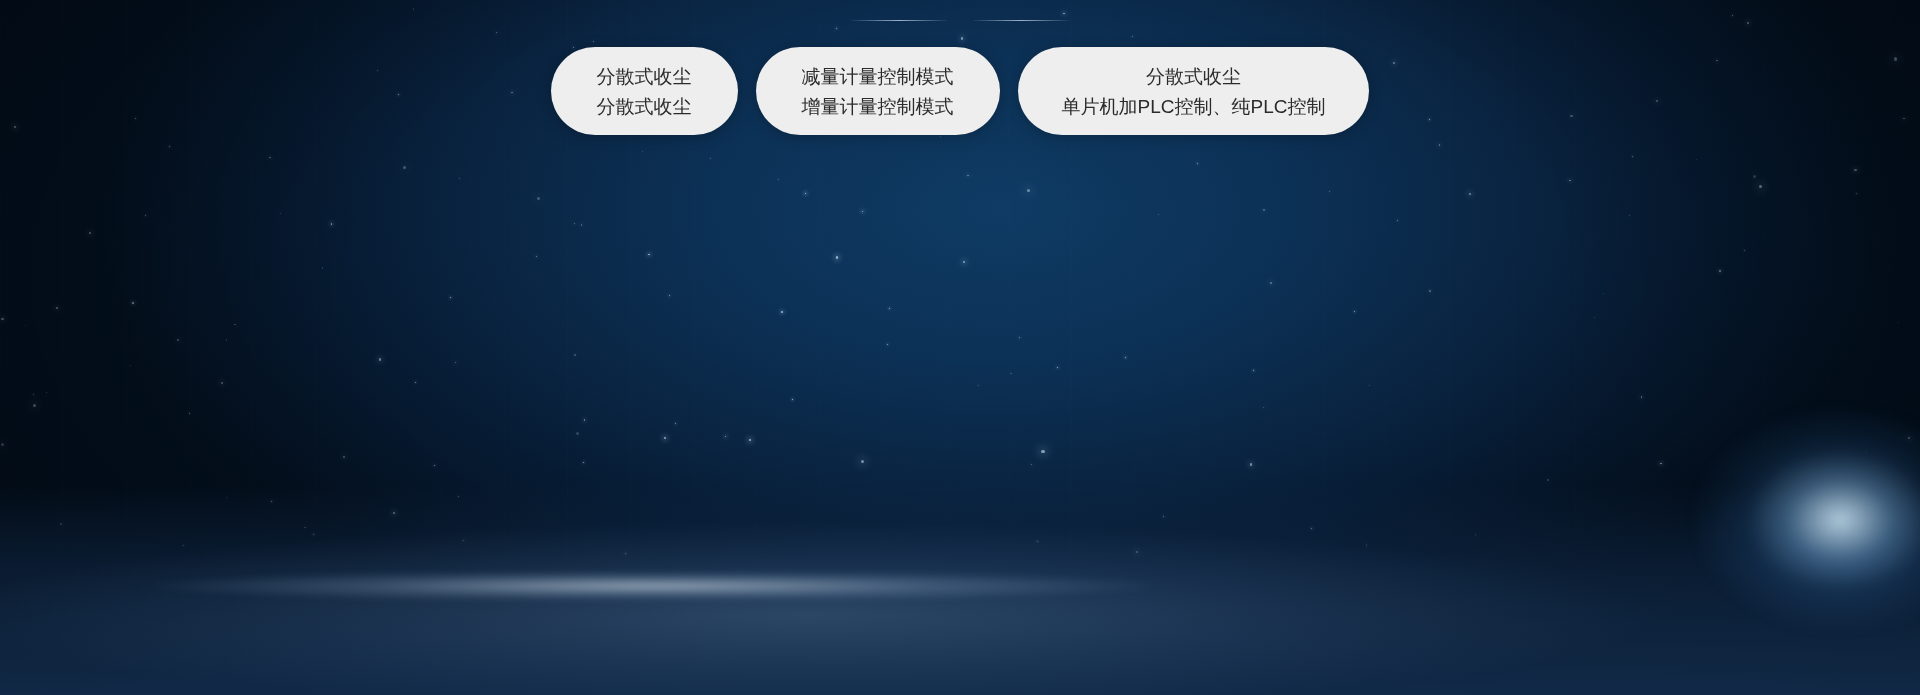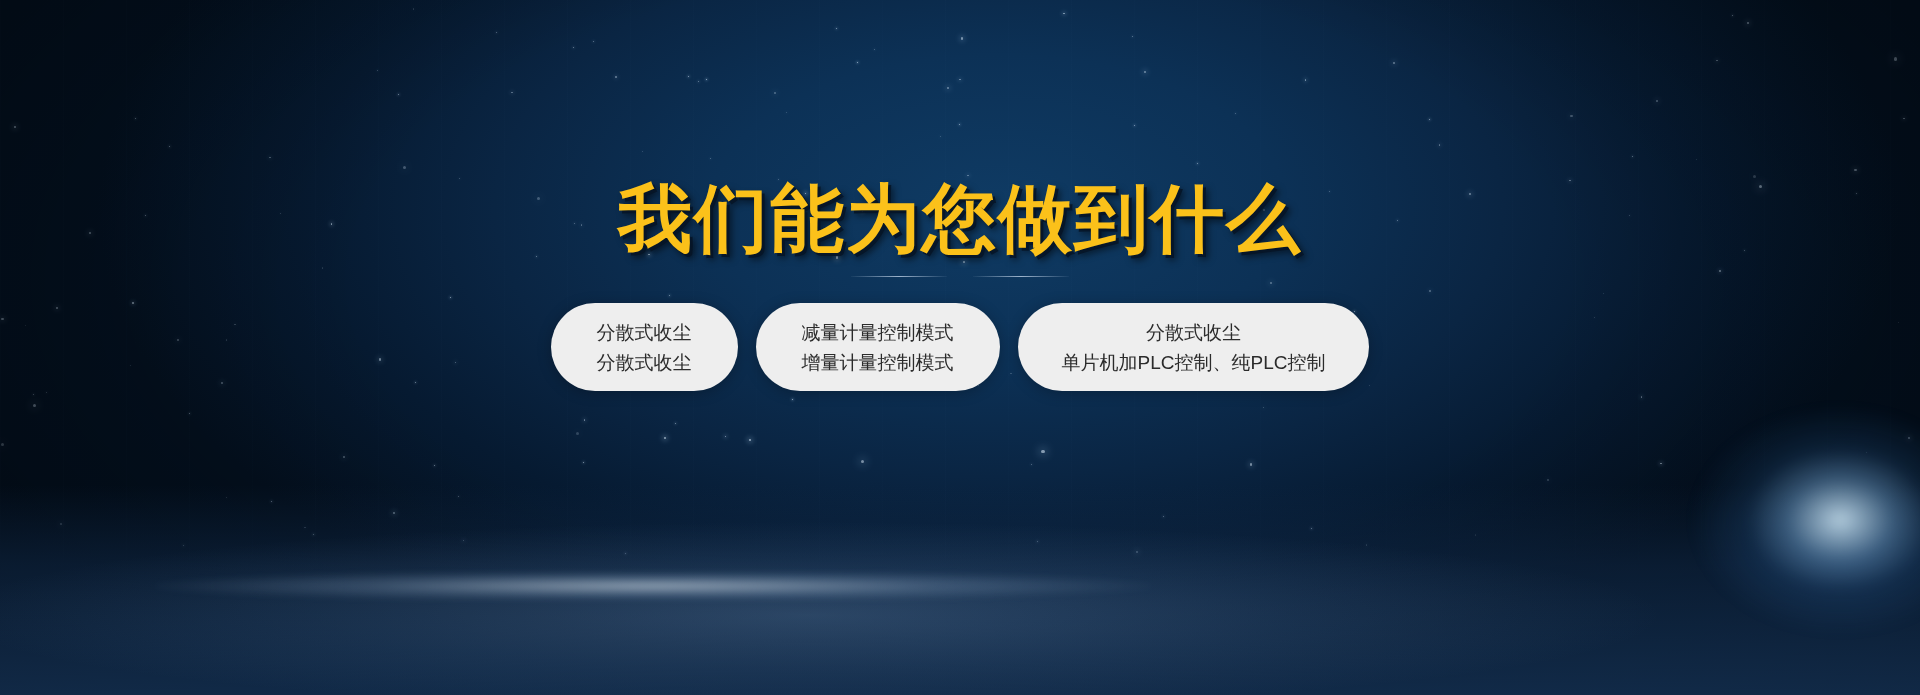--- a/index.html
+++ b/index.html
@@ -321,21 +321,20 @@
   <div class="wave-wrap">
     <div class="wave-haze"></div>
 
     <div class="mesh2"></div>
     <div class="wave-sheen"></div>
   </div>
   <div class="edge-glow"></div>
 
   <div class="content">
 
-    <h1 class="headline">我们能为您做到什么</h1>
 
     <div class="brandrow">
       <span class="rule"></span>
       <span class="rule"></span>
     </div>
 
 
     <div class="pills">
 
       <div class="pill">

